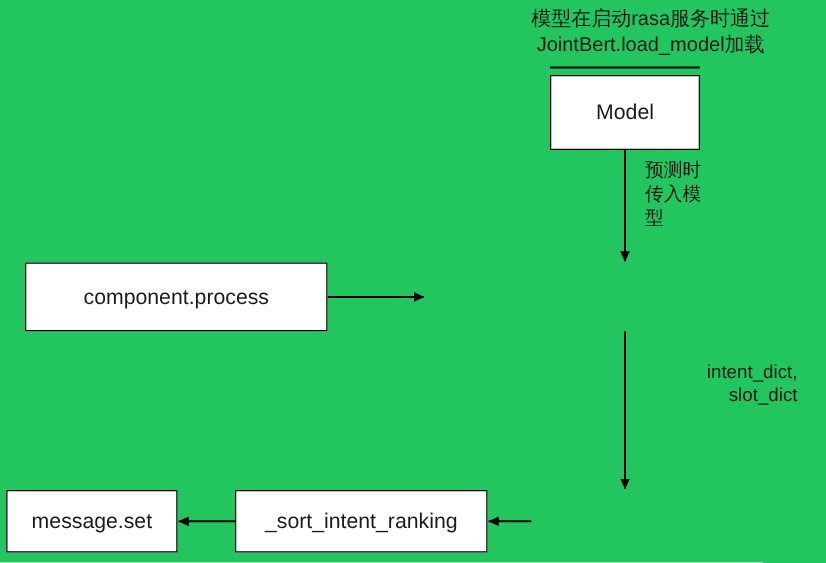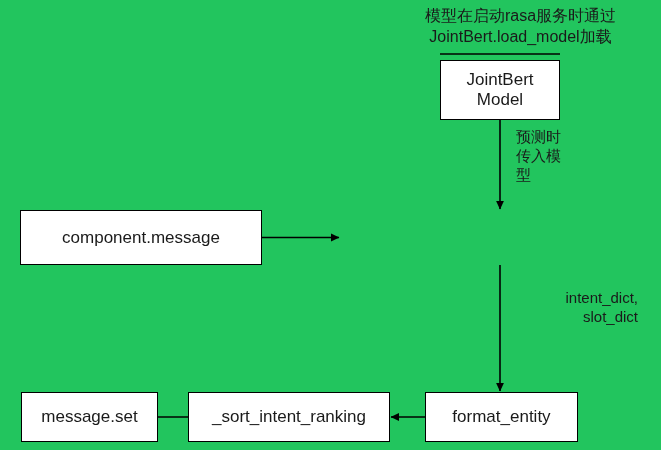--- a/index.html
+++ b/index.html
@@ -61,21 +61,21 @@
     top: 0;
     width: 661px;
     height: 450px;
     z-index: 1;
     overflow: visible;
   }
   
   #node-jointbert-model { left: 440px; top: 60px;  width: 120px; height: 60px; }
   #node-component-process { left: 20px;  top: 210px; width: 242px; height: 55px; }
   #node-predict-online { left: 340px; top: 210px; width: 315px; height: 55px; }
-  #node-message-set { left: 21px;   top: 392px; width: 137px; height: 50px; }
+  #node-message-set { left: 5px;   top: 392px; width: 137px; height: 50px; }
   #node-sort-intent-ranking { left: 188px; top: 392px; width: 202px; height: 50px; }
   #node-format-entity { left: 425px; top: 392px; width: 153px; height: 50px; }
 
   #caption-top { left: 378px; top: 6px; width: 285px; }
   #label-predict-pass-model { left: 516px; top: 128px; width: 70px; }
   #label-dicts { left: 508px; top: 289px; width: 130px; text-align: right; }
 </style>
 </head>
 <body>
 
@@ -98,40 +98,36 @@
 
     <line x1="425" y1="417" x2="391" y2="417" stroke="#000000" stroke-width="1.6" marker-end="url(#arrow)"></line>
 
     <line x1="188" y1="417" x2="143" y2="417" stroke="#000000" stroke-width="1.6" marker-end="url(#arrow)"></line>
   </svg>
 
   <div class="caption" id="caption-top">模型在启动rasa服务时通过
 JointBert.load_model加载</div>
 
   <div class="node two-line" id="node-jointbert-model">
-    <span>JointBert</span>
     <span>Model</span>
   </div>
 
   <div class="node" id="node-component-process">
-    <span>component.message</span>
+    <span>component.process</span>
   </div>
 
 
   <div class="node" id="node-message-set">
     <span>message.set</span>
   </div>
 
   <div class="node" id="node-sort-intent-ranking">
     <span>_sort_intent_ranking</span>
   </div>
 
-  <div class="node" id="node-format-entity">
-    <span>format_entity</span>
-  </div>
 
   <div class="edge-label" id="label-predict-pass-model">预测时
 传入模
 型</div>
 
   <div class="edge-label" id="label-dicts">intent_dict,
 slot_dict</div>
 
 </div>
 

